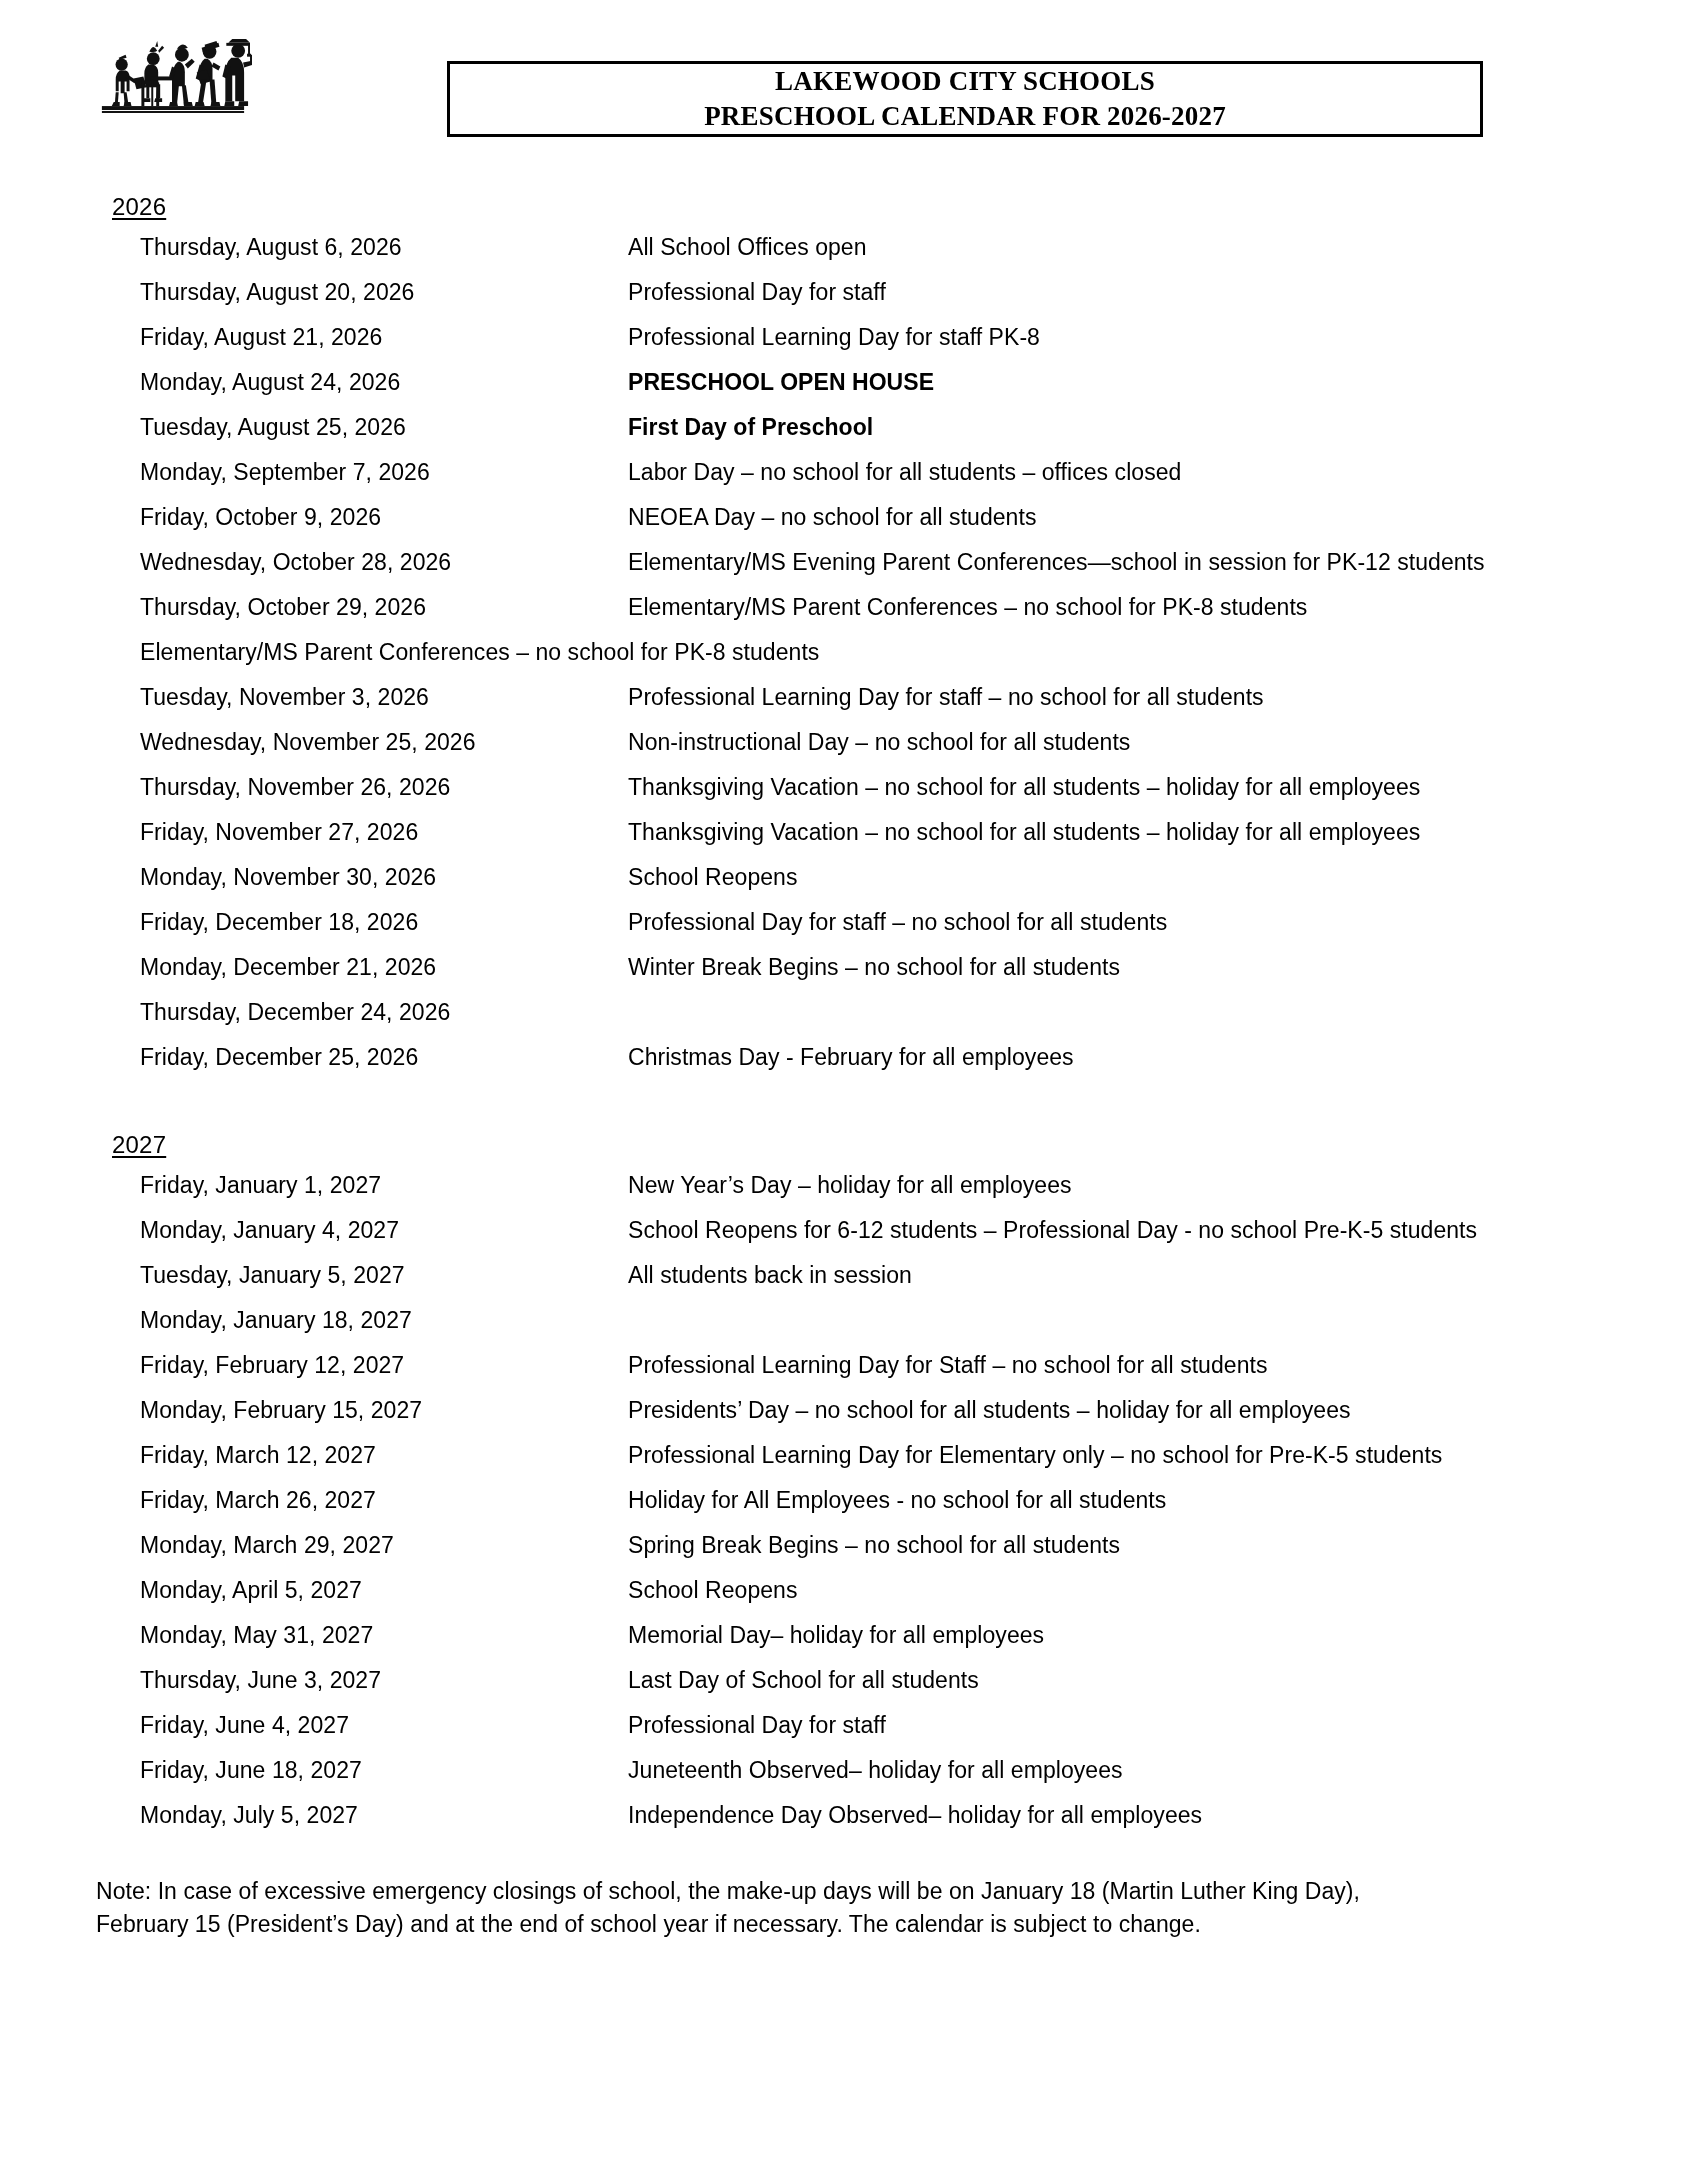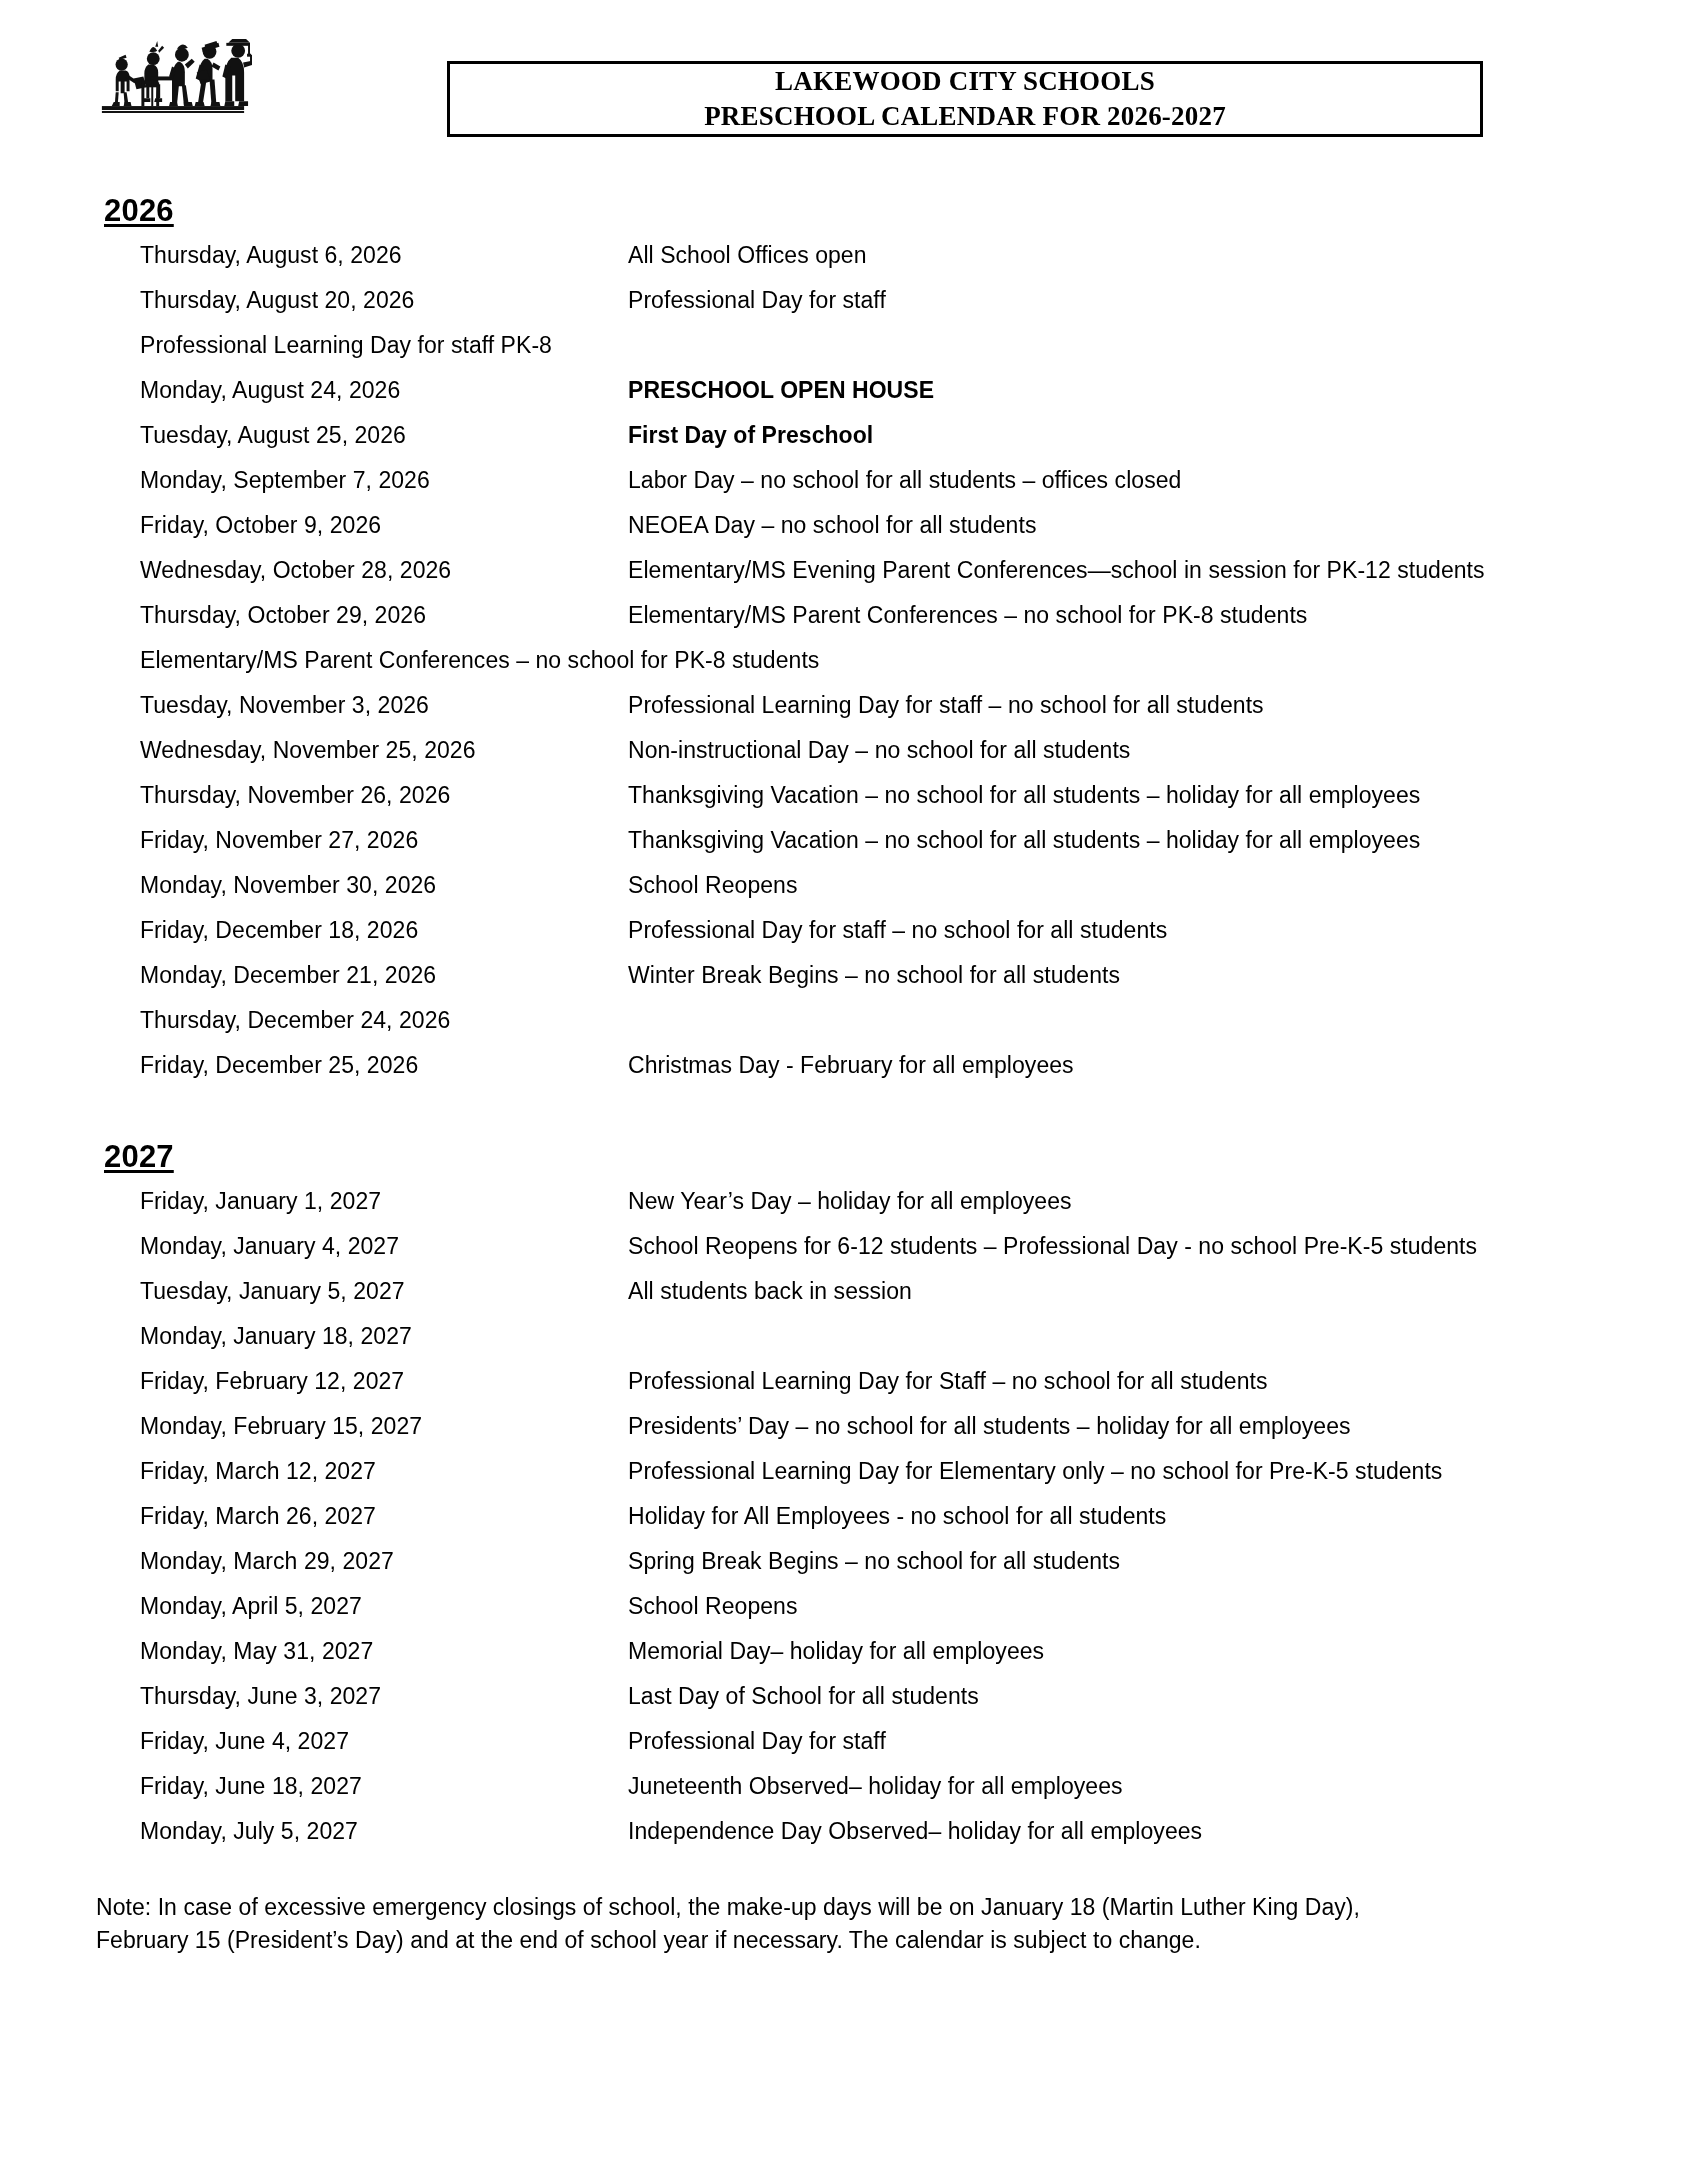--- a/index.html
+++ b/index.html
@@ -67,25 +67,25 @@
 
   
   .content {
     position: absolute;
     left: 96px;
     top: 193px;
     width: 1505px;
   }
 
   .year-heading {
-    font-size: 31px;
-    font-weight: bold;
+    font-size: 24px;
+    font-weight: normal;
     text-decoration: underline;
     text-underline-offset: 3px;
-    margin: 0 0 4px 8px;
+    margin: 0 0 4px 16px;
     letter-spacing: 0.2px;
   }
 
   .entries {
     margin: 0;
     padding: 0;
     list-style: none;
   }
 
   .entry {
@@ -215,20 +215,21 @@
       <ul class="entries" id="entries-2026">
           <li class="entry">
             <span class="date">Thursday, August 6, 2026</span>
             <span class="desc">All School Offices open</span>
           </li>
           <li class="entry">
             <span class="date">Thursday, August 20, 2026</span>
             <span class="desc">Professional Day for staff</span>
           </li>
           <li class="entry">
+            <span class="date">Friday, August 21, 2026</span>
             <span class="desc">Professional Learning Day for staff PK-8</span>
           </li>
           <li class="entry bold">
             <span class="date">Monday, August 24, 2026</span>
             <span class="desc">PRESCHOOL OPEN HOUSE</span>
           </li>
           <li class="entry bold">
             <span class="date">Tuesday, August 25, 2026</span>
             <span class="desc">First Day of Preschool</span>
           </li>

